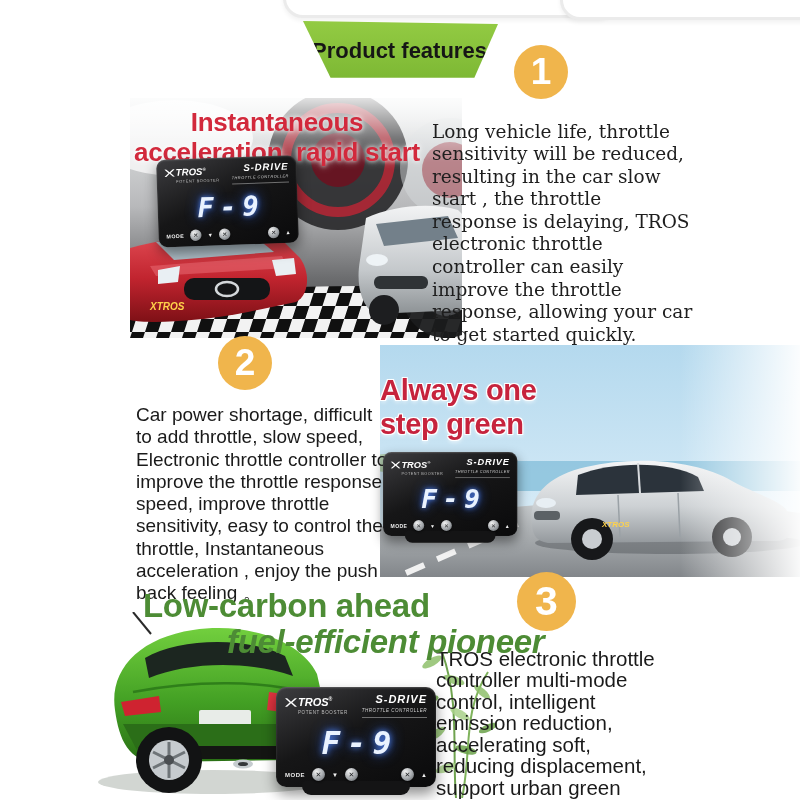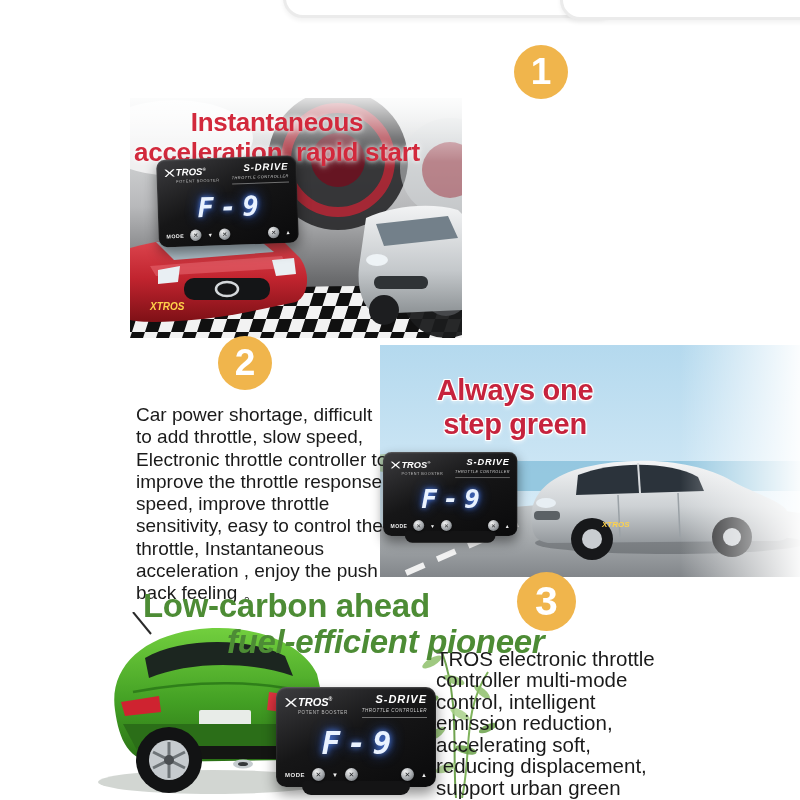--- a/index.html
+++ b/index.html
@@ -24,23 +24,23 @@
          display:flex;align-items:center;justify-content:center;font-weight:bold;z-index:6;}
   #badge1{left:514px;top:45px;width:54px;height:54px;font-size:37px;}
   #badge2{left:218px;top:336px;width:54px;height:54px;font-size:37px;}
   #badge3{left:517px;top:572px;width:59px;height:59px;font-size:41px;}
 
   
   .sec-title{position:absolute;font-weight:bold;z-index:5;}
   #title1{left:112px;top:89px;width:330px;text-align:center;font-size:26px;line-height:30px;
           color:#d2293c;letter-spacing:-.3px;
           text-shadow:0 0 4px rgba(255,255,255,.9),0 0 9px rgba(255,255,255,.7);margin-top:18px;}
-  #title2{left:380px;top:349px;width:178px;text-align:center;font-size:29px;line-height:34px;
+  #title2{left:380px;top:349px;width:178px;font-size:29px;line-height:34px;
           color:#c6233d;letter-spacing:-.3px;
-          text-shadow:-1px -1px 0 #fff,1px -1px 0 #fff,-1px 1px 0 #fff,1px 1px 0 #fff,0 2px 4px rgba(255,255,255,.85);padding-left:46px;}
+          text-shadow:-1px -1px 0 #fff,1px -1px 0 #fff,-1px 1px 0 #fff,1px 1px 0 #fff,0 2px 4px rgba(255,255,255,.85);}
   #title3{left:143px;top:561px;font-size:33px;line-height:36px;color:#4d8c35;letter-spacing:-.3px;}
   #title3 .line2{display:block;margin-left:84px;font-style:italic;}
 
   
   .sec-body{position:absolute;white-space:pre-line;z-index:4;}
   #body1{left:432px;top:102px;width:364px;font-family:"DejaVu Serif",serif;
          font-size:18.5px;line-height:22.6px;color:#1e1e1e;}
   #body2{left:136px;top:385px;width:314px;font-size:19px;line-height:22.3px;color:#1a1a1a;}
   #body3{left:436px;top:627px;width:292px;font-size:20.5px;line-height:21.6px;color:#1a1a1a;}
 
@@ -86,20 +86,23 @@
   .spacer{flex:1;}
 </style>
 </head>
 <body>
 
 <div class="page">
 
   <div class="remnant" id="remnant-left"></div>
   <div class="remnant" id="remnant-right"></div>
 
+  <div class="banner">
+    <span>Product features</span>
+  </div>
 
   <div class="badge" id="badge1">
     <span>1</span>
   </div>
   <div class="badge" id="badge2">
     <span>2</span>
   </div>
   <div class="badge" id="badge3">
     <span>3</span>
   </div>
@@ -255,20 +258,30 @@
       <ellipse cx="44" cy="126" rx="11" ry="4" transform="rotate(-20 44 126)" fill="#a9d189"></ellipse>
       <ellipse cx="80" cy="50" rx="10" ry="3.5" transform="rotate(40 80 50)"></ellipse>
       <ellipse cx="86" cy="86" rx="10" ry="3.5" transform="rotate(-25 86 86)" fill="#6aa24a"></ellipse>
     </g>
   </svg>
 
   <h2 class="sec-title" id="title1"><span>Instantaneous</span><br><span>acceleration, rapid start</span></h2>
   <h2 class="sec-title" id="title2"><span>Always one</span><br><span>step green</span></h2>
   <h2 class="sec-title" id="title3"><span>Low-carbon ahead</span><span class="line2">fuel-efficient pioneer</span></h2>
 
+  <p class="sec-body" id="body1">Long vehicle life, throttle
+sensitivity will be reduced,
+resulting in the car slow
+start , the throttle
+response is delaying, TROS
+electronic throttle
+controller can easily
+improve the throttle
+response, allowing your car
+to get started quickly.</p>
   <p class="sec-body" id="body2">Car power shortage, difficult
 to add throttle, slow speed,
 Electronic throttle controller to
 improve the throttle response
 speed, improve throttle
 sensitivity, easy to control the
 throttle, Instantaneous
 acceleration , enjoy the push
 back feeling 。</p>
   <p class="sec-body" id="body3">TROS electronic throttle

